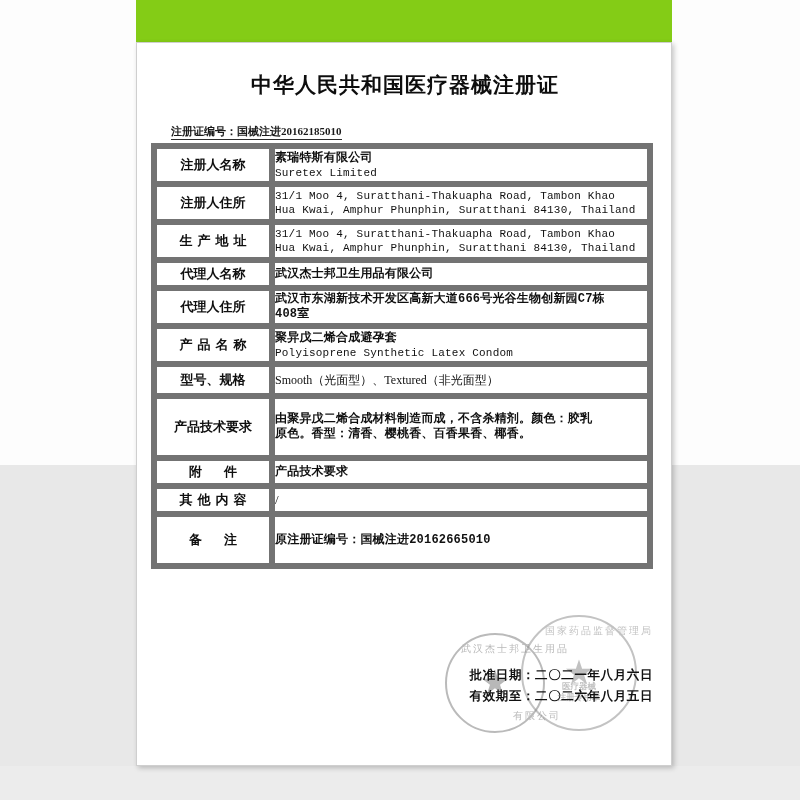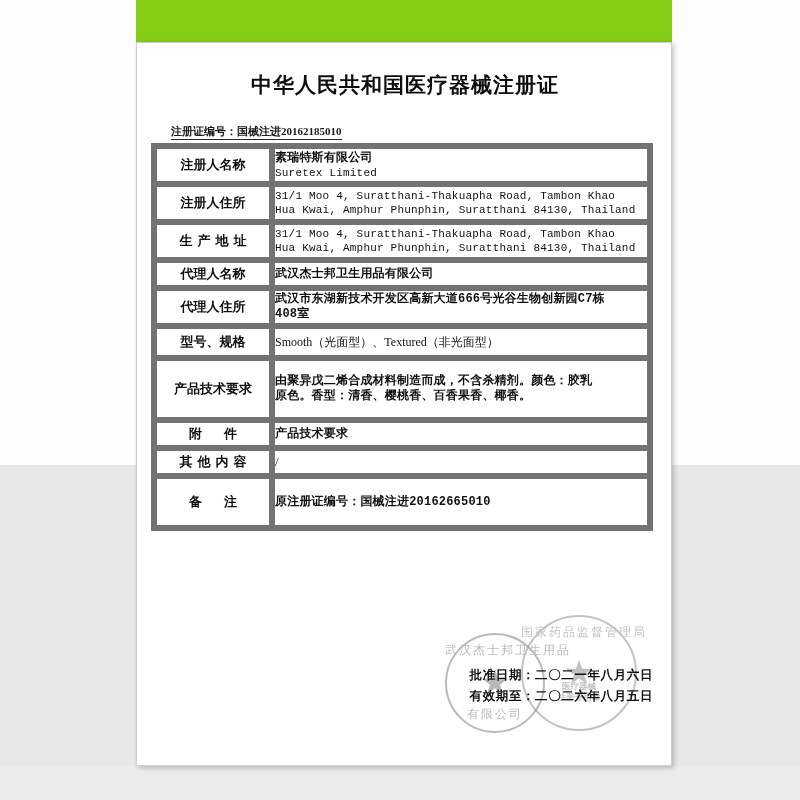--- a/index.html
+++ b/index.html
@@ -202,25 +202,25 @@
   .stamp .star {
     position: absolute;
     left: 50%; top: 50%;
     transform: translate(-50%,-50%);
     color: #8a8a8a;
     font-size: 34px;
     line-height: 1;
   }
   .stamp .arc-top, .stamp .arc-bot {
     position: absolute;
-    left: 0;
+    left: 16px;
     width: 100%;
-    text-align: center;
+    text-align: right;
     color: #8a8a8a;
-    font-size: 12px;
+    font-size: 10px;
     letter-spacing: 2px;
     font-family: "Liberation Serif", "DejaVu Serif", serif;
     white-space: nowrap;
   }
   .stamp .arc-top { top: 9px; }
   .stamp .arc-bot { bottom: 10px; }
 
   .stamp-left {
     left: 308px;
     top: 590px;
@@ -299,20 +299,27 @@
         </tr>
 
         <tr class="r-tall">
           <td class="lbl">代理人住所</td>
           <td class="val">
             <div class="cn">武汉市东湖新技术开发区高新大道666号光谷生物创新园C7栋</div>
             <div class="cn">408室</div>
           </td>
         </tr>
 
+        <tr class="r-tall">
+          <td class="lbl"><span class="sp1">产品名称</span></td>
+          <td class="val">
+            <div class="cn">聚异戊二烯合成避孕套</div>
+            <div class="en">Polyisoprene Synthetic Latex Condom</div>
+          </td>
+        </tr>
 
         <tr class="r-med">
           <td class="lbl">型号、规格</td>
           <td class="val">
             <div class="mixed">Smooth（光面型）、Textured（非光面型）</div>
           </td>
         </tr>
 
         <tr class="r-struct">
           <td class="lbl">产品技术要求</td>

